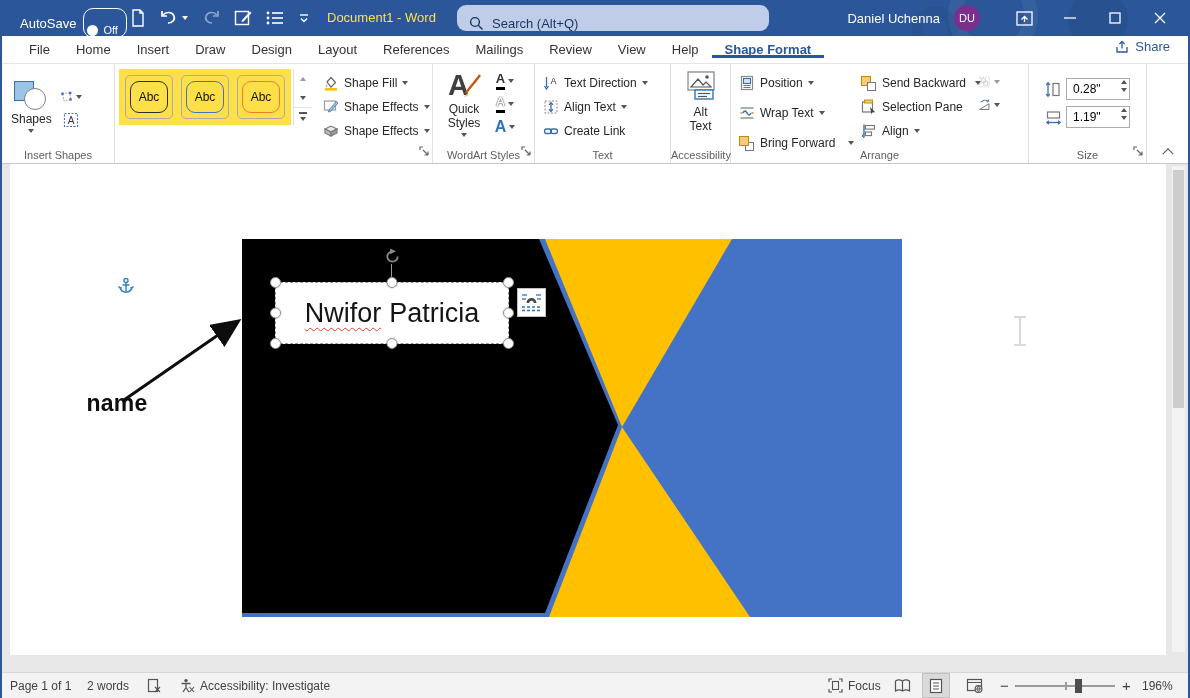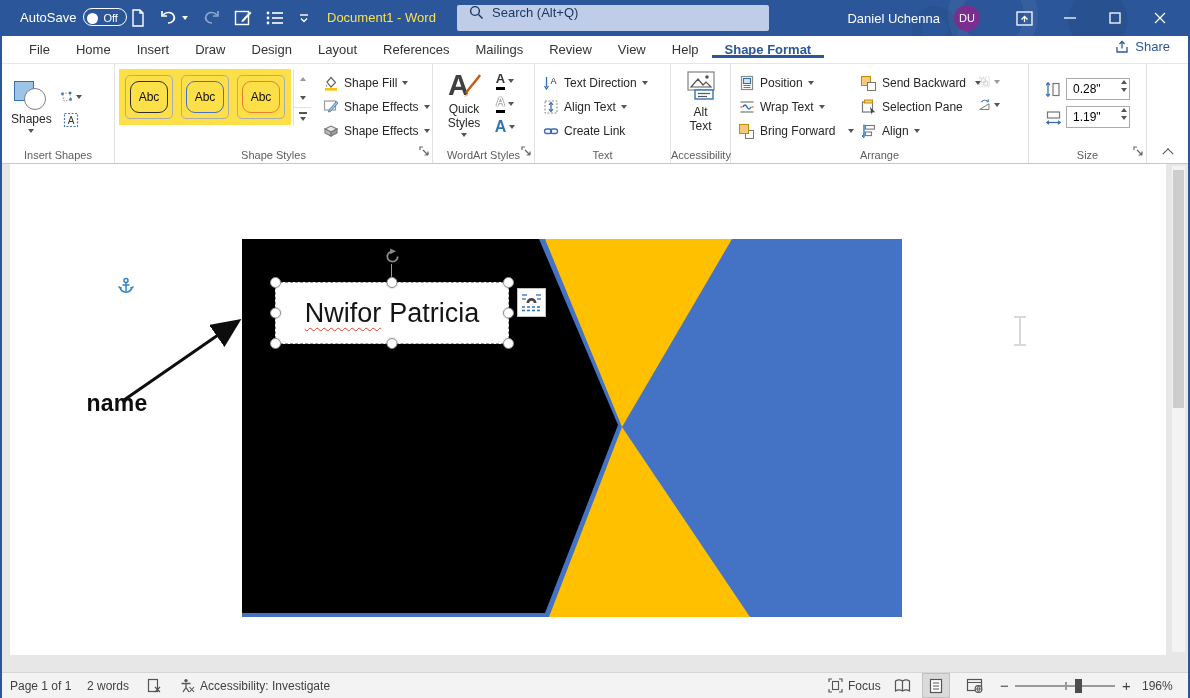--- a/index.html
+++ b/index.html
@@ -5,26 +5,26 @@
   * { margin:0; padding:0; box-sizing:border-box; }
   html,body { width:1190px; height:698px; font-family:"Liberation Sans", sans-serif; overflow:hidden; }
   .app { position:relative; width:1190px; height:698px; background:#fff; border-left:2px solid #2b579a; border-right:2px solid #2b579a; }
 
   
   .titlebar { position:relative; height:36px; background:#2b579a; color:#fff; overflow:hidden; }
   .deco1 { position:absolute; right:150px; top:-30px; width:90px; height:90px; border-radius:50%; border:14px solid rgba(255,255,255,.05); }
   .deco2 { position:absolute; right:60px; top:-10px; width:60px; height:60px; border-radius:50%; background:rgba(0,0,0,.06); }
   .deco3 { position:absolute; right:230px; top:6px; width:46px; height:46px; border-radius:50%; border:10px solid rgba(0,0,0,.05); }
   .autosave { position:absolute; left:18px; top:8px; display:flex; align-items:center; gap:7px; font-size:13px; }
-  .pill { display:flex; align-items:flex-end; gap:5px; border:1px solid #fff; border-radius:10px; padding:3px 8px 1px 3px; font-size:11px; }
+  .pill { display:flex; align-items:flex-end; gap:5px; border:1px solid #fff; border-radius:10px; padding:15px 8px 1px 3px; font-size:11px; }
   .pill .knob { width:11px; height:11px; border-radius:50%; background:#fff; }
   .qat { position:absolute; left:128px; top:5px; display:flex; align-items:center; gap:14px; height:26px; }
   .qat svg { display:block; }
   .doc-title { position:absolute; left:325px; top:10px; font-size:13px; color:#fde047; white-space:nowrap; }
-  .searchbox { position:absolute; left:455px; top:5px; width:312px; height:26px; background:#bfcde8; display:flex; align-items:flex-start; gap:10px; padding-left:35px; font-size:13px; color:#16355f; border-radius:2px; }
+  .searchbox { position:absolute; left:455px; top:5px; width:312px; height:26px; background:#bfcde8; display:flex; align-items:flex-end; gap:10px; padding-left:35px; font-size:13px; color:#16355f; border-radius:9px; }
   .tb-right { position:absolute; right:6px; top:0; height:36px; display:flex; align-items:center; }
   .username { font-size:13px; margin-right:14px; }
   .avatar { width:26px; height:26px; border-radius:50%; background:#7a2f8f; color:#fff; font-size:11px; display:flex; align-items:center; justify-content:center; margin-right:22px; }
   .wbtn { width:45px; height:36px; display:flex; align-items:center; justify-content:center; color:#fff; }
 
   
   .tabrow { position:relative; height:28px; background:#fff; display:flex; align-items:center; padding-left:14px; border-bottom:1px solid #e6e6e6; }
   .tab { font-size:13px; color:#333; padding:5px 13px; height:16px; display:flex; align-items:center; }
   .tab.active { color:#2b579a; font-weight:bold; border-bottom:3px solid #2b579a; padding-top:8px; }
   .share-btn { position:absolute; right:18px; top:3px; display:flex; align-items:center; gap:6px; color:#2b579a; font-size:13px; }
@@ -303,21 +303,20 @@
               </svg>
             </span>
           <span>Shape Effects</span>
             <i class="chev"></i>
         </span>
       </div>
       <span class="launcher"><svg width="10" height="10" viewBox="0 0 10 10">
             <path d="M1 4 V1 H4" fill="none" stroke="#666" stroke-width="1.2"></path>
             <path d="M4 4 L9 9 M9 9 v-3.5 M9 9 h-3.5" fill="none" stroke="#666" stroke-width="1.2"></path>
           </svg></span>
-      <span class="glabel">Shape Styles</span>
     </div>
 
     <div class="rgroup" style="width:102px;">
       <div class="bigbtn">
         <span style="position:relative;width:36px;height:30px;">
           <span style="position:absolute;left:2px;top:0;font-size:29px;font-weight:bold;color:#404040;line-height:1;">A</span>
           <svg style="position:absolute;right:-2px;top:2px;" width="22" height="26" viewBox="0 0 22 26">
               <path d="M18 2 C14 8 8 14 4 20" stroke="#c55a11" stroke-width="2.4" fill="none"></path>
               <path d="M2 24 q3 -4 4 -3 q1.5 1.5 -4 3" fill="#f4b183"></path>
             </svg>
@@ -393,21 +392,21 @@
               <rect x="10" y="19" width="18" height="9" fill="#fff" stroke="#2e74b5" stroke-width="1.4"></rect>
               <line x1="13" y1="22.5" x2="25" y2="22.5" stroke="#555" stroke-width="1.2"></line>
               <line x1="13" y1="25.5" x2="22" y2="25.5" stroke="#555" stroke-width="1.2"></line>
             </svg></span>
         <span class="cap" style="width:30px;">Alt Text</span>
       </div>
       <span class="glabel">Accessibility</span>
     </div>
 
     <div class="rgroup" style="width:298px;">
-      <div class="stack" style="gap:2px;padding-top:3px;width:122px;">
+      <div class="stack" style="gap:8px;padding-top:3px;width:122px;">
         <span class="row-btn">
           <span class="icon16">
               <svg width="16" height="16" viewBox="0 0 16 16">
                 <rect x="2.5" y="1.5" width="11" height="13" fill="#fff" stroke="#8a8a8a" stroke-width="1.2"></rect>
                 <rect x="4.5" y="3.5" width="7" height="5" fill="#dae3f3" stroke="#2e74b5" stroke-width="1.1"></rect>
                 <line x1="4.5" y1="10.5" x2="11.5" y2="10.5" stroke="#777" stroke-width="1"></line>
                 <line x1="4.5" y1="12.5" x2="11.5" y2="12.5" stroke="#777" stroke-width="1"></line>
               </svg>
             </span>
           <span>Position</span>

